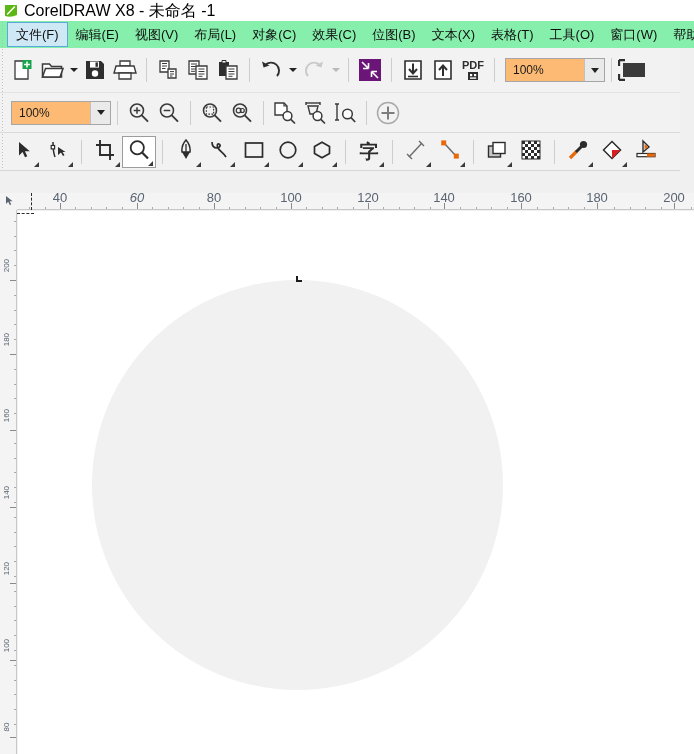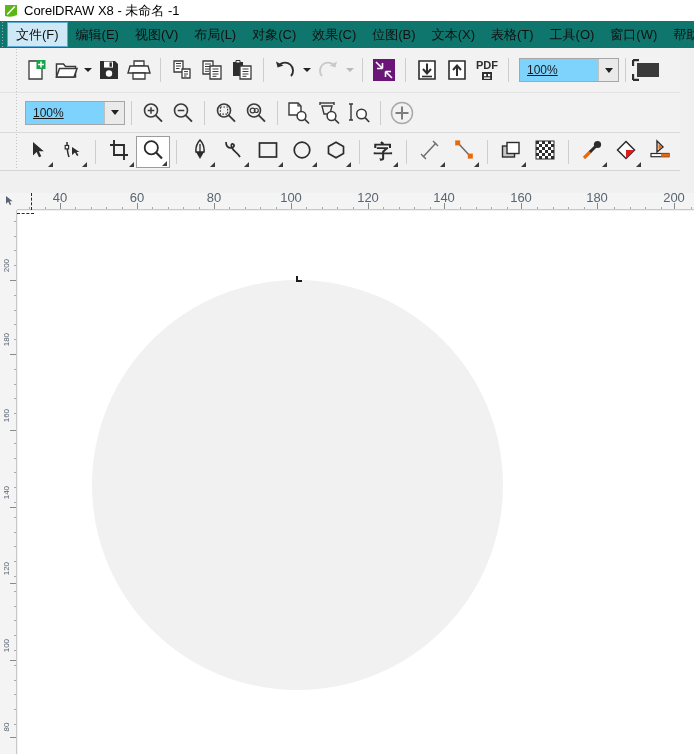--- a/index.html
+++ b/index.html
@@ -25,31 +25,31 @@
     display: flex; align-items: center;
     padding-left: 4px;
   }
   .app-logo {
     width: 15px; height: 15px;
     margin-right: 5px;
     flex: 0 0 auto;
     position: relative;
   }
   .title-text {
-    font-size: 13px;
+    font-size: 16px;
     color: #000000;
     line-height: 14px;
     white-space: nowrap;
   }
 
   
   .menubar {
     position: absolute; left: 0; top: 21px;
     width: 694px; height: 27px;
-    background: #0f766e;
+    background: #86efac;
     display: flex; align-items: stretch;
     overflow: hidden;
   }
   .menu-item {
     display: flex; align-items: center;
     padding: 0 8px;
     font-size: 13px;
     color: #101010;
     white-space: nowrap;
     cursor: default;
@@ -75,21 +75,20 @@
     opacity: .85;
   }
 
   
   .toolbar {
     position: absolute; left: 0;
     width: 680px;
     background: #f2f2f2;
     display: flex; align-items: center;
     overflow: hidden;
-    padding-left: 14px;
   }
   #standard-toolbar { top: 48px; height: 45px; border-bottom: 1px solid #e2e2e2; }
   #property-toolbar { top: 93px; height: 40px; border-bottom: 1px solid #dadada; }
   #toolbox-toolbar  { top: 133px; height: 38px; background:#f2f2f2; border-bottom: 1px solid #d5d5d5;}
 
   .tb-btn {
     flex: 0 0 auto;
     height: 34px;
     min-width: 30px;
     display: flex; align-items: center; justify-content: center;
@@ -125,22 +124,21 @@
     height: 24px;
     border: 1px solid #a6a6a6;
     background: #ffffff;
     margin-left: 4px;
   }
   .combo .val {
     width: 78px;
     display: flex; align-items: center;
     padding-left: 7px;
     font-size: 12px; color: #1a1a1a;
-    background: #7dd3fc;
-    text-decoration: underline;
+    background: #fdba74;
   }
   .combo .arrow {
     width: 20px;
     background: #eaeaea;
     border-left: 1px solid #c0c0c0;
     display: flex; align-items: center; justify-content: center;
   }
   .combo .arrow::after {
     content: "";
     border-left: 4px solid transparent;
@@ -796,21 +794,21 @@
         </svg>
       </span>
     </div>
   </div>
 
 
   <div class="hruler" id="hruler-host">
       <div class="hr-tick maj" style="left: 60px;"></div>
       <div class="hr-lbl" style="left: 60px;">40</div>
       <div class="hr-tick maj" style="left: 137px;"></div>
-      <div class="hr-lbl" style="left: 137px;">60</div>
+      <div class="hr-lbl" style="left: 137px; font-style: italic;">60</div>
       <div class="hr-tick maj" style="left: 214px;"></div>
       <div class="hr-lbl" style="left: 214px;">80</div>
       <div class="hr-tick maj" style="left: 291px;"></div>
       <div class="hr-lbl" style="left: 291px;">100</div>
       <div class="hr-tick maj" style="left: 368px;"></div>
       <div class="hr-lbl" style="left: 368px;">120</div>
       <div class="hr-tick maj" style="left: 444px;"></div>
       <div class="hr-lbl" style="left: 444px;">140</div>
       <div class="hr-tick maj" style="left: 521px;"></div>
       <div class="hr-lbl" style="left: 521px;">160</div>

